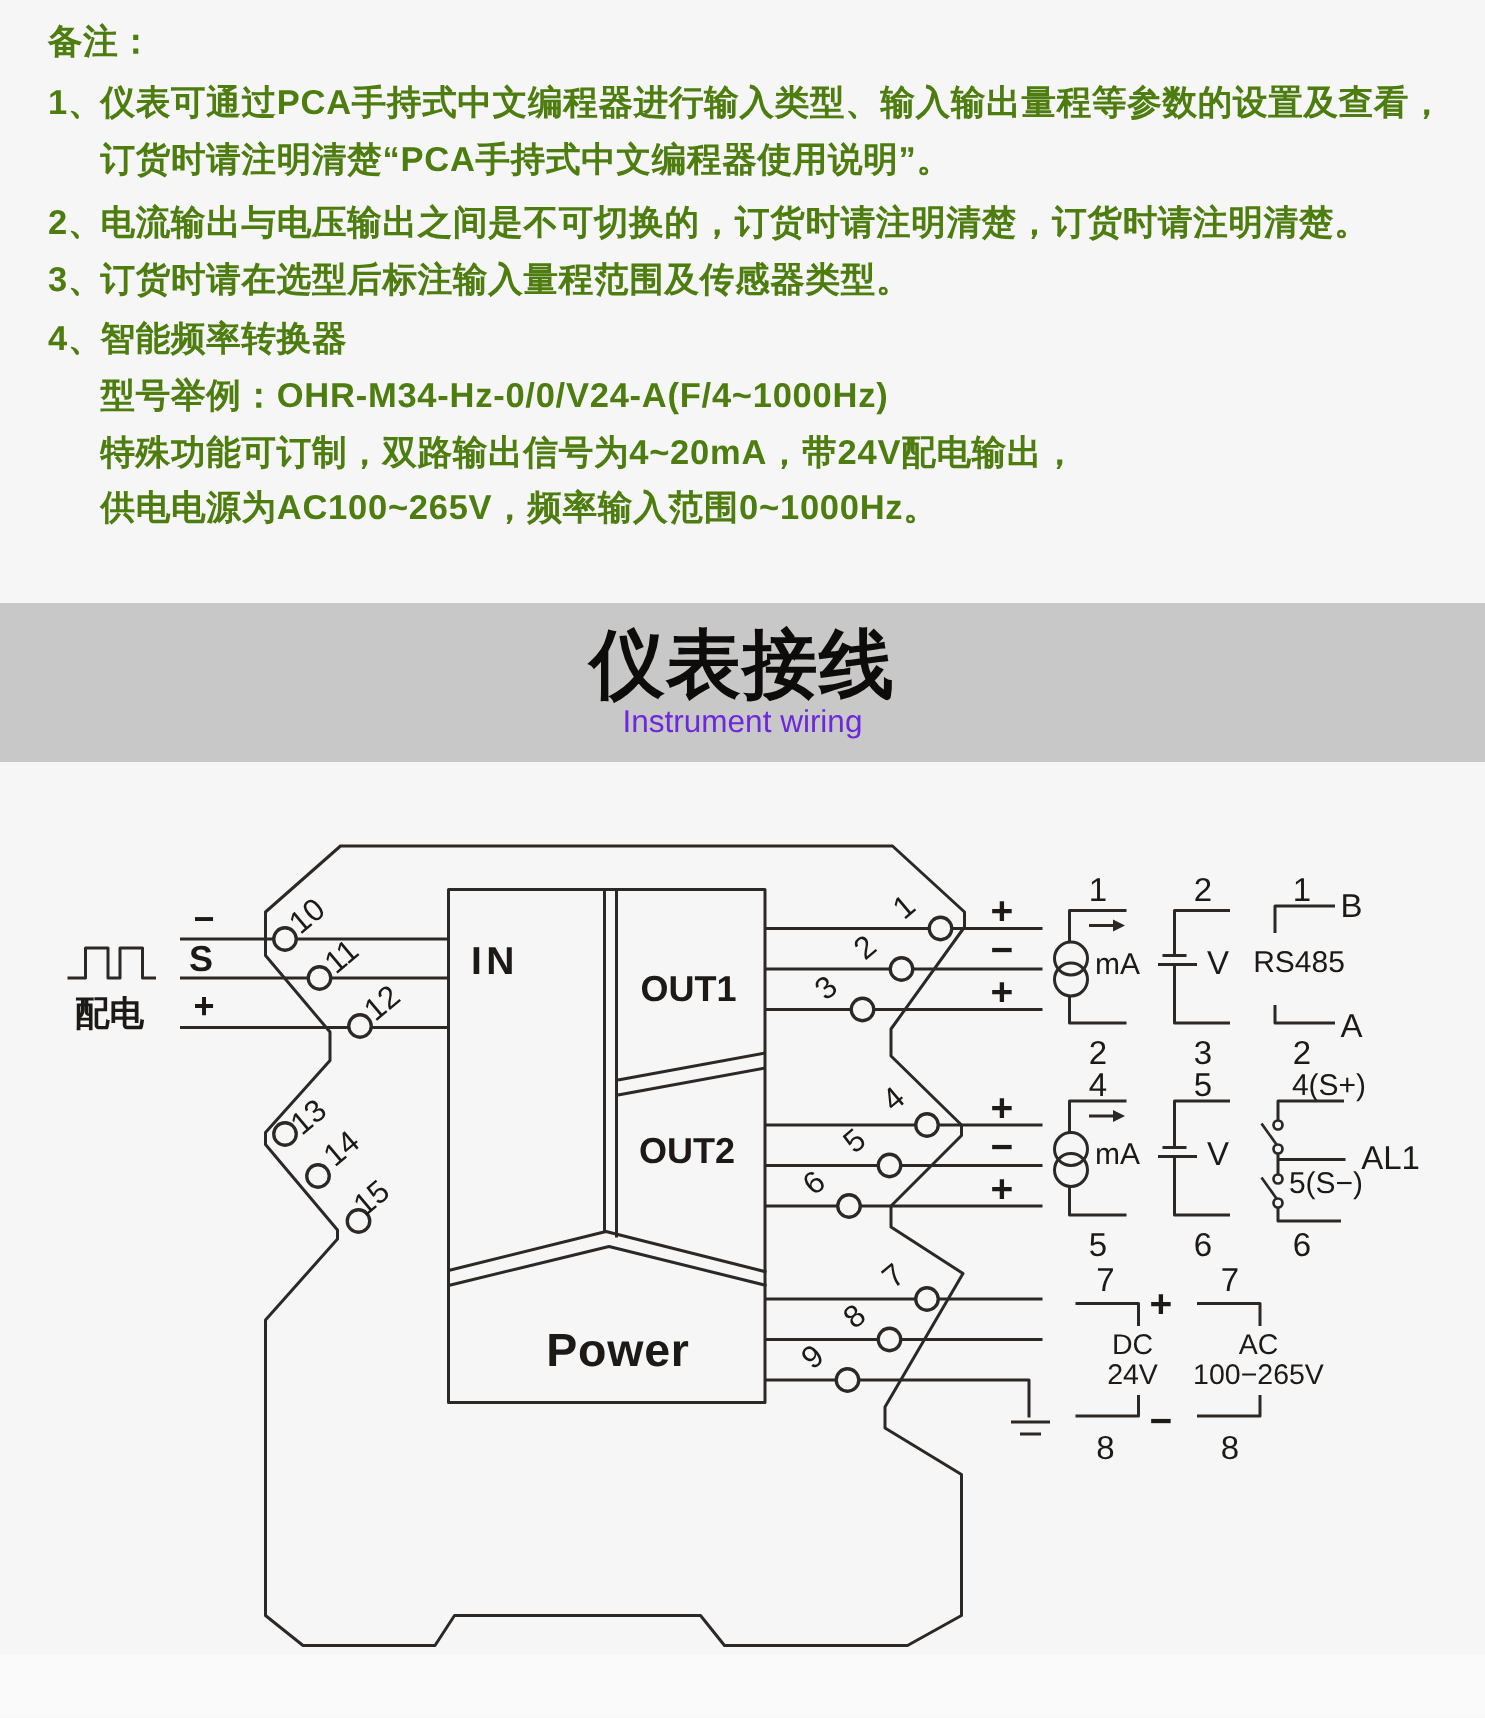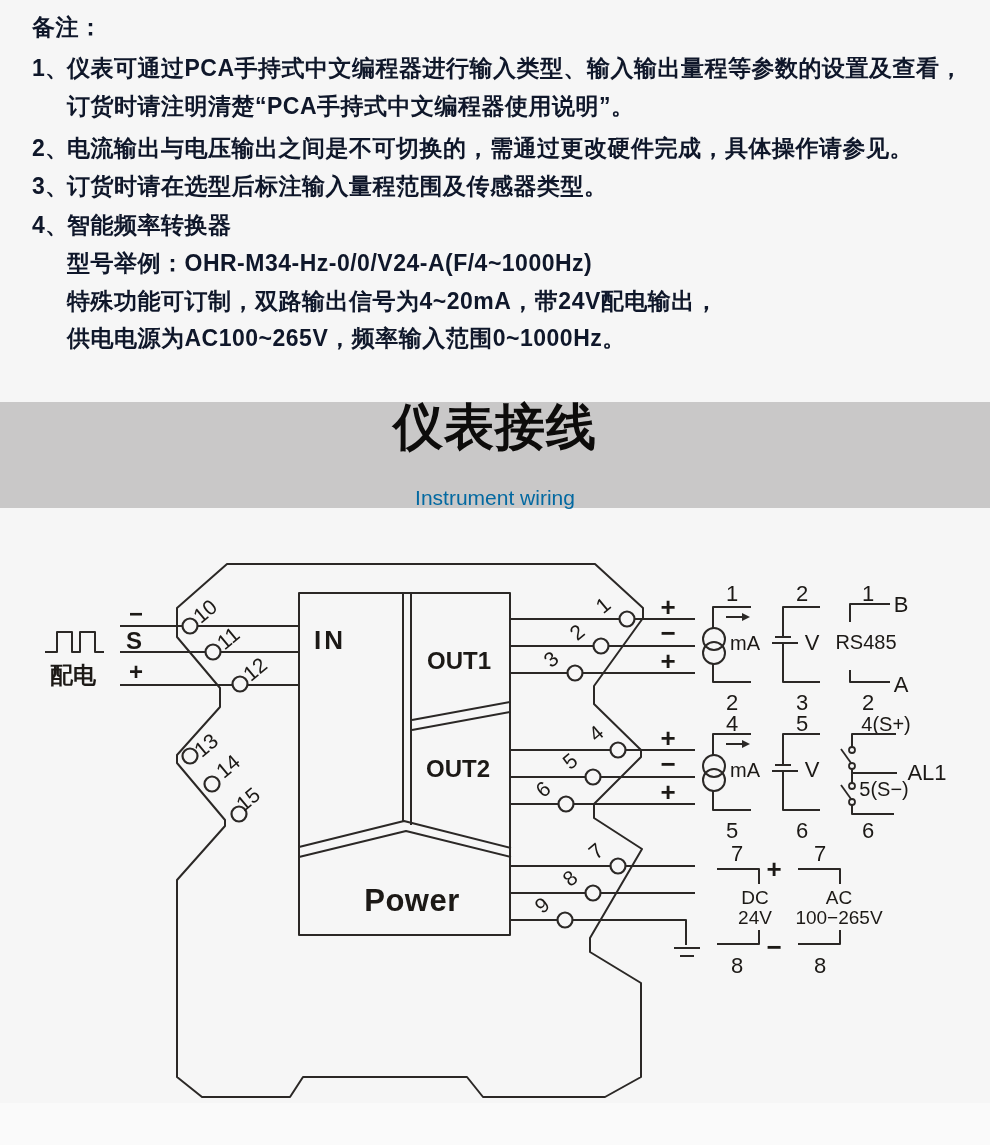--- a/index.html
+++ b/index.html
@@ -1,28 +1,28 @@
 <!DOCTYPE html>
 <html><head>
 <meta charset="utf-8">
 <style>
   html,body{margin:0;padding:0;}
   body{font-family:"Liberation Sans","DejaVu Sans",sans-serif;background:#f6f6f6;}
   #page{position:relative;width:990px;height:1145px;background:#f6f6f6;overflow:hidden;}
   
-  .notes{position:absolute;left:0;top:0;width:990px;height:400px;color:#0f172a;}
+  .notes{position:absolute;left:0;top:0;width:990px;height:400px;color:#4d7c0f;}
   .nline{position:absolute;left:0;width:990px;font-size:23px;font-weight:bold;letter-spacing:.5px;white-space:nowrap;}
   .nline .marker{position:absolute;left:32px;top:0;}
   .nline .ntext{position:absolute;left:67px;top:0;}
   .nline .ntitle{position:absolute;left:32px;top:0;}
   
   .banner{position:absolute;left:0;top:402px;width:990px;height:106px;background:#c9c8c8;
-          display:flex;flex-direction:column;align-items:center;justify-content:space-between;}
+          display:flex;flex-direction:column;align-items:center;justify-content:center;}
   .banner .cn{font-size:50px;font-weight:bold;color:#0d0c0b;letter-spacing:1px;line-height:1;}
-  .banner .en{font-size:21px;color:#0369a1;margin-top:3px;line-height:1;}
+  .banner .en{font-size:21px;color:#6d28d9;margin-top:3px;line-height:1;}
   .bottom-strip{position:absolute;left:0;top:1103px;width:990px;height:42px;background:#fafafa;}
   
   svg{position:absolute;left:0;top:520px;}
   svg text{font-family:"Liberation Sans","DejaVu Sans",sans-serif;fill:#1c1916;dominant-baseline:central;text-anchor:middle;}
   .ln{stroke:#2b2826;stroke-width:2;fill:none;stroke-linejoin:round;stroke-linecap:butt;}
   .lnthin{stroke:#2b2826;stroke-width:1.8;fill:none;}
   .term{fill:#f6f6f6;stroke:#2b2826;stroke-width:2.2;}
   .dot{fill:#f6f6f6;stroke:#2b2826;stroke-width:1.8;}
   .src{fill:none;stroke:#2b2826;stroke-width:2;}
   .blk{font-weight:bold;font-size:24px;}
@@ -49,21 +49,21 @@
       </div>
     <div class="nline" style="top:53px">
         <span class="marker">1、</span>
         <span class="ntext">仪表可通过PCA手持式中文编程器进行输入类型、输入输出量程等参数的设置及查看，</span>
       </div>
     <div class="nline" style="top:91px">
         <span class="ntext">订货时请注明清楚“PCA手持式中文编程器使用说明”。</span>
       </div>
     <div class="nline" style="top:133px">
         <span class="marker">2、</span>
-        <span class="ntext">电流输出与电压输出之间是不可切换的，需通过更改硬件完成，具体操作请参见。</span>
+        <span class="ntext">电流输出与电压输出之间是不可切换的，订货时请注明清楚，订货时请注明清楚。</span>
       </div>
     <div class="nline" style="top:171px">
         <span class="marker">3、</span>
         <span class="ntext">订货时请在选型后标注输入量程范围及传感器类型。</span>
       </div>
     <div class="nline" style="top:210px">
         <span class="marker">4、</span>
         <span class="ntext">智能频率转换器</span>
       </div>
     <div class="nline" style="top:248px">

